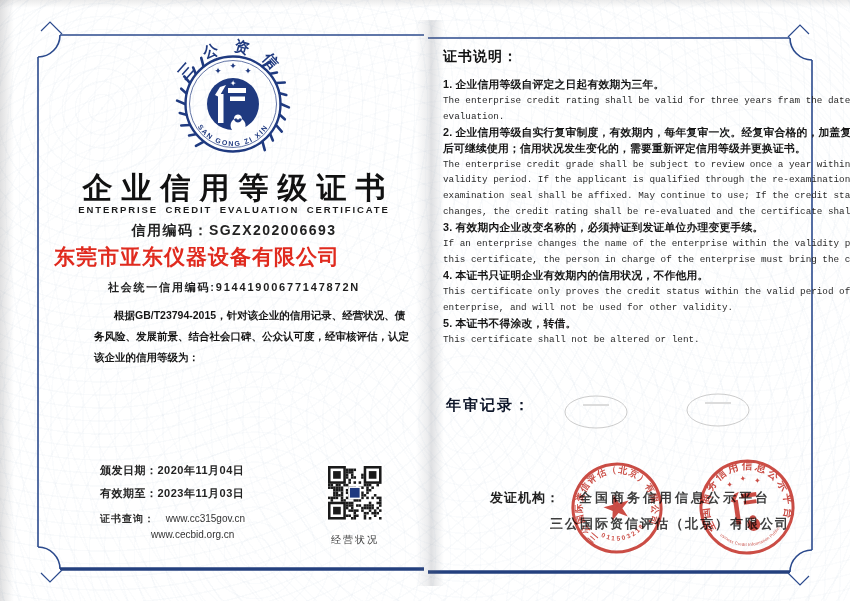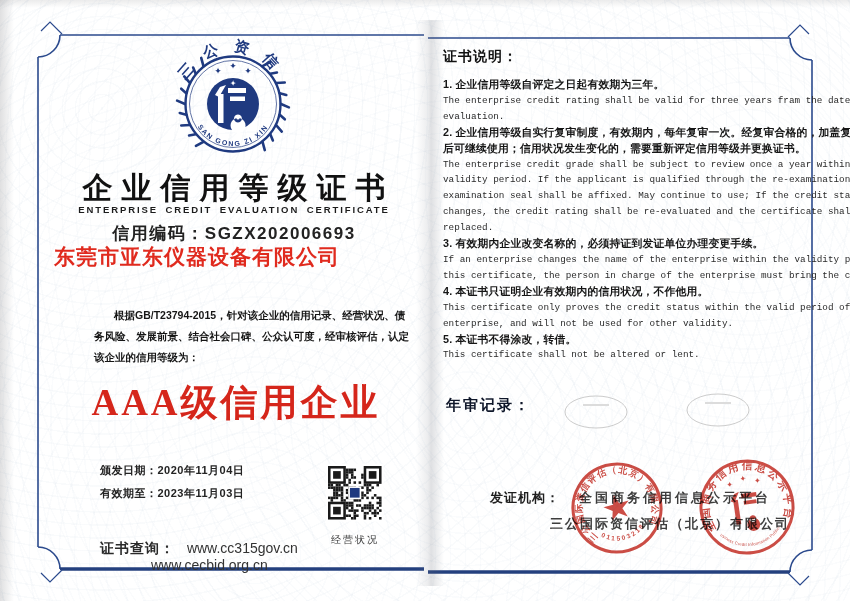--- a/index.html
+++ b/index.html
@@ -28,41 +28,41 @@
     left:40px;top:168px;width:388px;text-align:center;
     font-family:"Liberation Serif",serif;font-weight:bold;color:#111;
     font-size:30px;letter-spacing:9px;text-indent:9px;white-space:nowrap;
   }
   .title-en{
     left:40px;top:204px;width:388px;text-align:center;
     font-weight:bold;color:#1c1c1c;font-size:9.5px;letter-spacing:1.9px;word-spacing:3px;white-space:nowrap;
   }
   .credit-code{
     left:40px;top:222px;width:388px;text-align:center;
-    font-weight:bold;color:#222;font-size:17px;letter-spacing:1.5px;
+    font-weight:bold;color:#222;font-size:14px;letter-spacing:1.5px;
   }
   .company{
     left:54px;top:243px;width:388px;
     font-weight:bold;color:#e02a1e;font-size:21px;letter-spacing:1px;white-space:nowrap;
   }
   .uscc{
     left:40px;top:280px;width:388px;text-align:center;
     font-weight:bold;color:#1d1d1d;font-size:11px;letter-spacing:1.8px;white-space:nowrap;
   }
   .para{left:94px;top:305px;width:282px;color:#151515;font-weight:bold;font-size:10.5px;line-height:21px;}
   .para .jline{text-align:justify;text-align-last:justify;white-space:nowrap;}
   .para .lline{text-align:left;}
   .para .ind{display:inline-block;width:20px;}
   .rating{
     left:40px;top:378px;width:392px;text-align:center;
     font-family:"Liberation Serif",serif;font-weight:bold;color:#d5261b;
     font-size:37px;letter-spacing:3px;white-space:nowrap;
   }
   .dateline{left:100px;font-weight:bold;color:#232323;font-size:11px;letter-spacing:.5px;white-space:nowrap;}
-  .qline{left:100px;color:#2a2a2a;font-size:14px;white-space:nowrap;margin-top:28px;}
+  .qline{left:100px;color:#2a2a2a;font-size:10px;white-space:nowrap;}
   .qlabel{font-weight:bold;letter-spacing:1px;}
   .url{color:#333;}
   .qr-caption{left:322px;top:533px;width:66px;text-align:center;color:#3c3c3c;font-size:10px;letter-spacing:2px;}
 
   
   .rp-heading{left:443px;top:48px;font-weight:bold;color:#111;font-size:14px;letter-spacing:1px;}
   .notes{left:443px;top:77px;width:364px;}
   .notes .ln{display:block;}
   .notes .cn{font-size:10.8px;font-weight:bold;color:#161616;line-height:15.9px;letter-spacing:.2px;white-space:nowrap;}
   .notes .en{font-family:"Liberation Mono","DejaVu Sans Mono",monospace;font-size:9.3px;color:#2a2a2a;line-height:15.9px;white-space:nowrap;}
@@ -317,28 +317,28 @@
         <rect x="5.1" y="40.8" width="7.6499999999999995" height="7.6499999999999995" fill="#1a1a1a"></rect>
         <rect x="20.4" y="20.4" width="12.75" height="12.75" fill="#ffffff"></rect>
         <rect x="21.929999999999996" y="21.929999999999996" width="9.69" height="9.69" fill="#1f3a80"></rect>
       </g>
   </svg>
 
   <div class="abs z2 title-cn">企业信用等级证书</div>
   <div class="abs z2 title-en">ENTERPRISE CREDIT EVALUATION CERTIFICATE</div>
   <div class="abs z2 credit-code">信用编码：SGZX202006693</div>
   <div class="abs z2 company">东莞市亚东仪器设备有限公司</div>
+  <div class="abs z2 uscc">社会统一信用编码:91441900677147872N</div>
 
   <div class="abs z2 para">
     <div class="jline"><span class="ind"></span><span>根据GB/T23794-2015，针对该企业的信用记录、经营状况、债</span></div>
     <div class="jline">务风险、发展前景、结合社会口碑、公众认可度，经审核评估，认定</div>
     <div class="lline">该企业的信用等级为：</div>
   </div>
 
-  <div class="abs z2 rating">AAA级信用企业</div>
 
   <div class="abs z2 dateline" style="top:463px;">颁发日期：2020年11月04日</div>
   <div class="abs z2 dateline" style="top:486px;">有效期至：2023年11月03日</div>
 
   <div class="abs z2 qline" style="top:512px;">
     <span class="qlabel">证书查询：</span>
     <span class="url" style="padding-left:8px;">www.cc315gov.cn</span>
   </div>
   <div class="abs z2 qline" style="top:529px;left:151px;">
     <span class="url">www.cecbid.org.cn</span>
@@ -350,21 +350,20 @@
   <div class="abs z2 notes">
     <span class="ln cn">1. 企业信用等级自评定之日起有效期为三年。</span>
     <span class="ln en">The enterprise credit rating shall be valid for three years fram the date of</span>
     <span class="ln en">evaluation.</span>
     <span class="ln cn">2. 企业信用等级自实行复审制度，有效期内，每年复审一次。经复审合格的，加盖复审章</span>
     <span class="ln cn">后可继续使用；信用状况发生变化的，需要重新评定信用等级并更换证书。</span>
     <span class="ln en">The enterprise credit grade shall be subject to review once a year within the</span>
     <span class="ln en">validity period. If the applicant is qualified through the re-examination, the re</span>
     <span class="ln en">examination seal shall be affixed. May continue to use; If the credit status</span>
     <span class="ln en">changes, the credit rating shall be re-evaluated and the certificate shall be</span>
-    <span class="ln en">replaced.</span>
     <span class="ln cn">3. 有效期内企业改变名称的，必须持证到发证单位办理变更手续。</span>
     <span class="ln en">If an enterprise changes the name of the enterprise within the validity period of</span>
     <span class="ln en">this certificate, the person in charge of the enterprise must bring the certificate</span>
     <span class="ln cn">4. 本证书只证明企业有效期内的信用状况，不作他用。</span>
     <span class="ln en">This certificate only proves the credit status within the valid period of the</span>
     <span class="ln en">enterprise, and will not be used for other validity.</span>
     <span class="ln cn">5. 本证书不得涂改，转借。</span>
     <span class="ln en">This certificate shall not be altered or lent.</span>
   </div>
 

